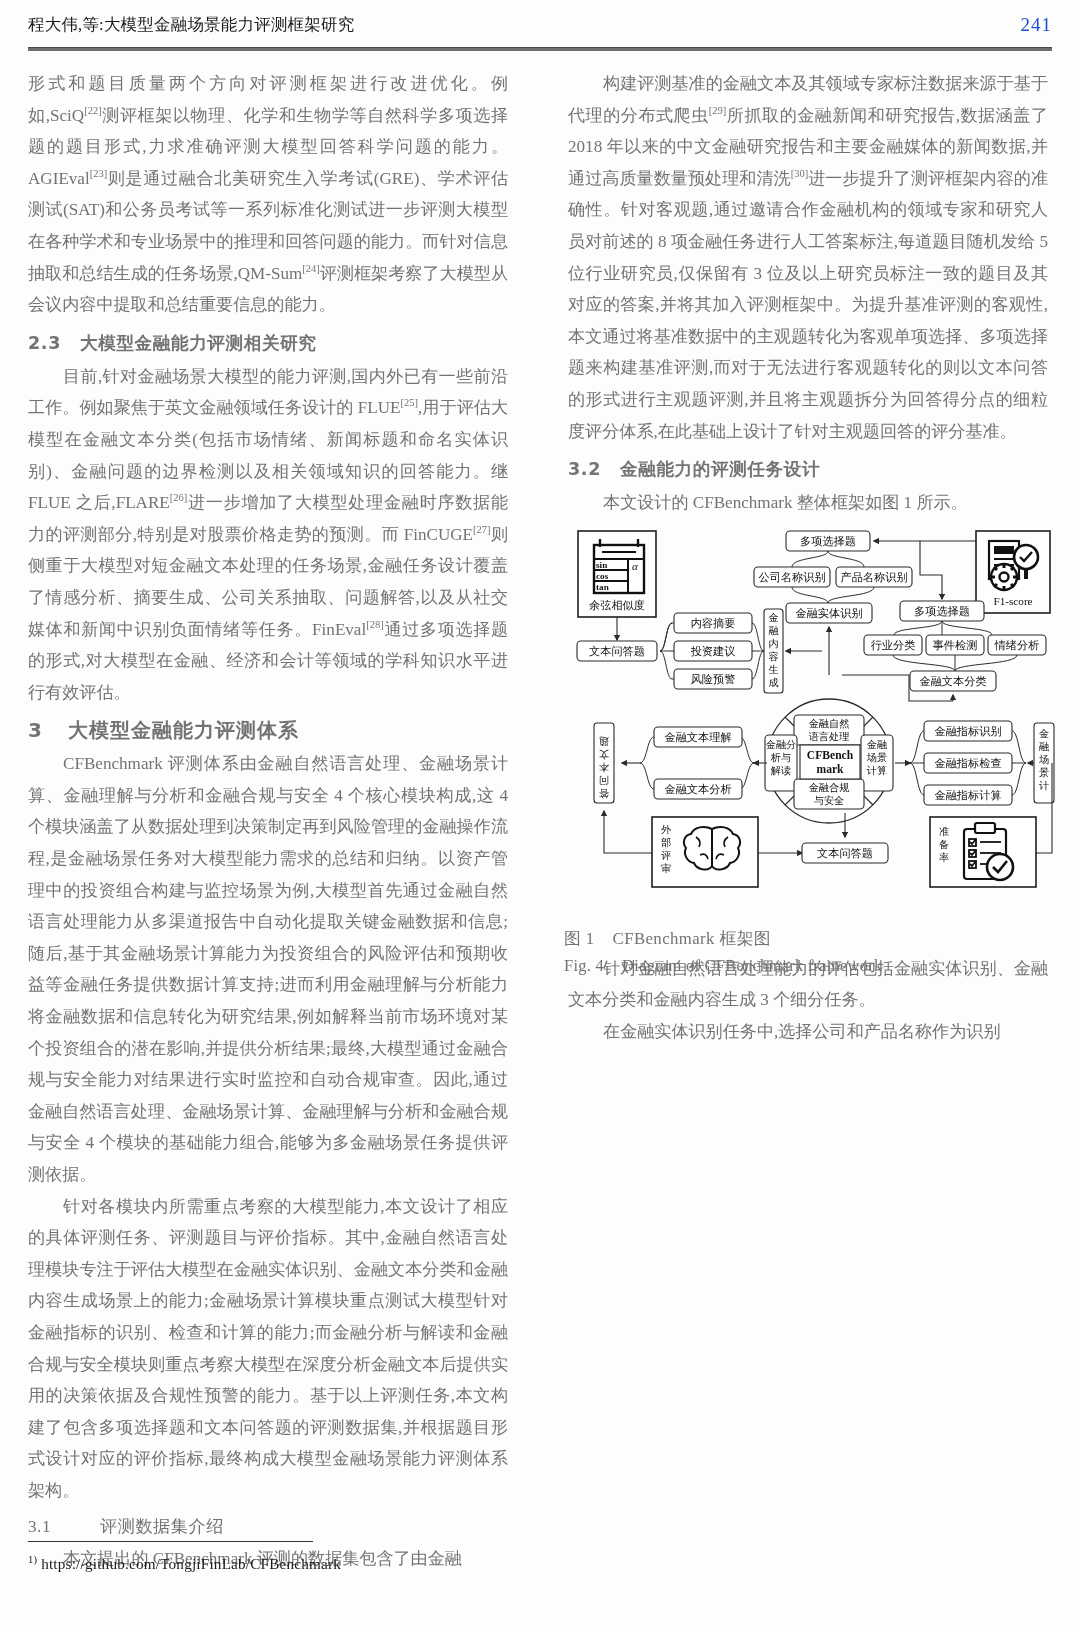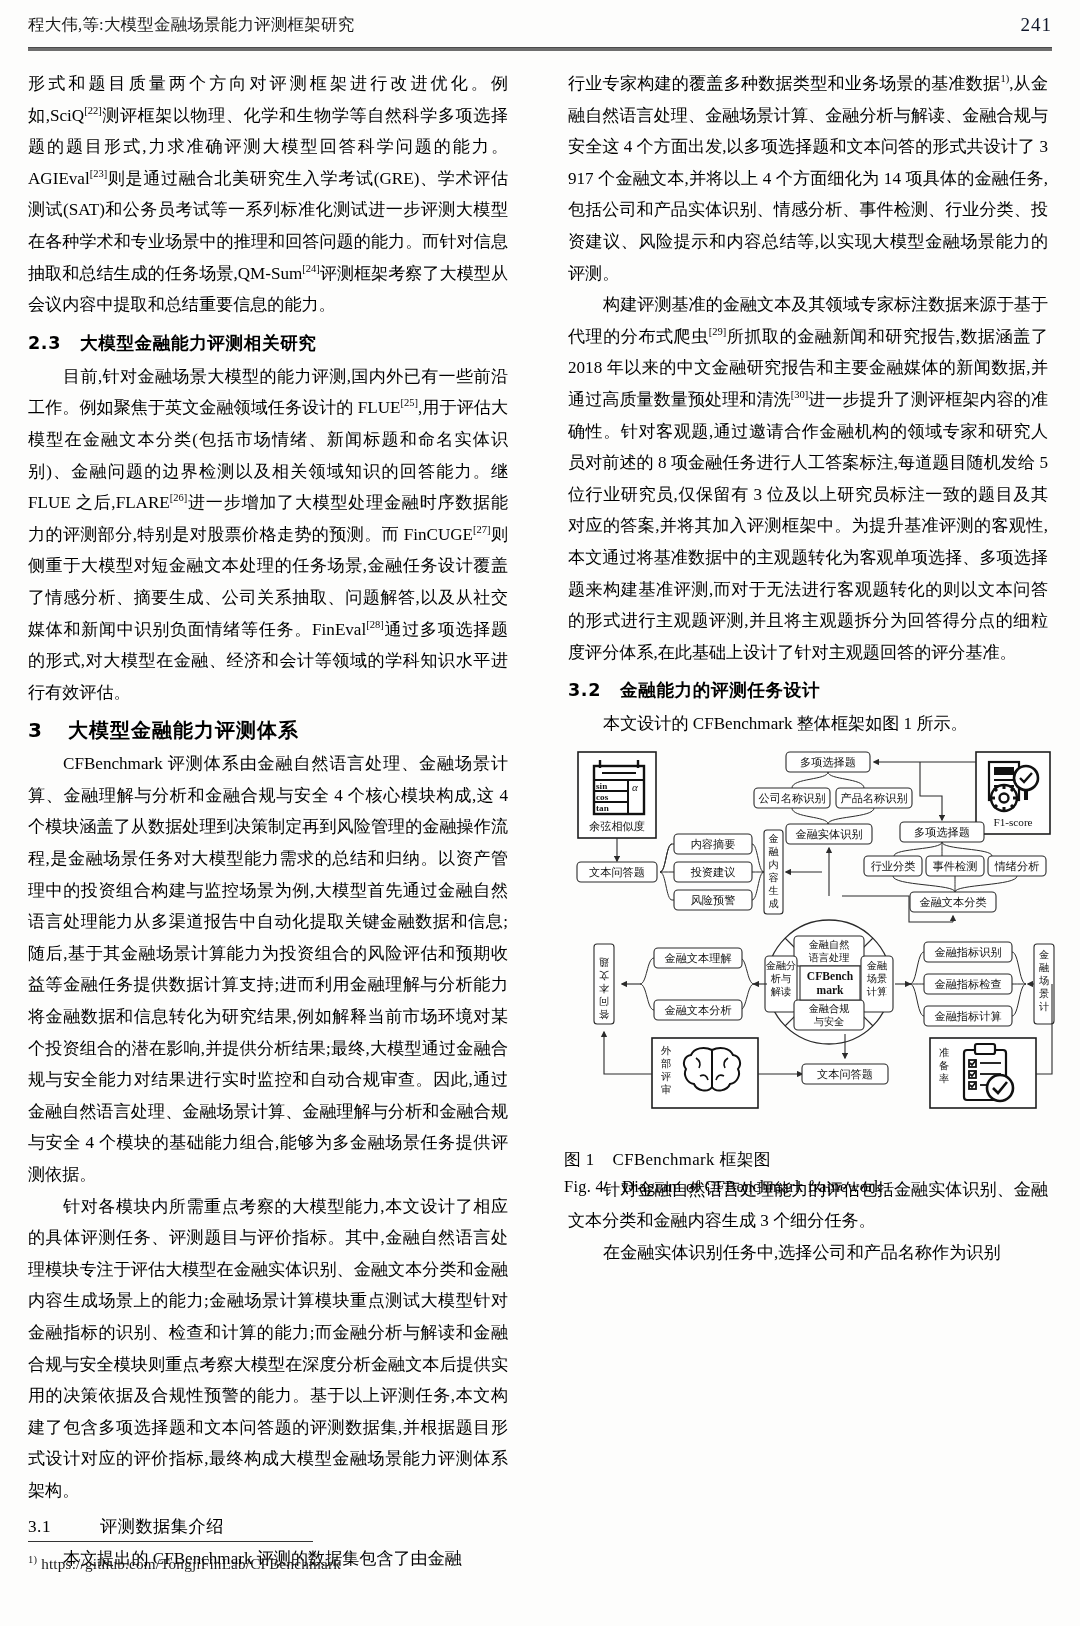--- a/index.html
+++ b/index.html
@@ -12,32 +12,32 @@
     overflow:hidden;
   }
   .page{position:relative;width:1080px;height:1314px;}
 
   
   .runhead{
     position:absolute;left:28px;top:14px;width:1024px;
     display:flex;align-items:flex-end;justify-content:space-between;
   }
   .runhead-title{font-size:16.5px;letter-spacing:.2px;font-family:"Liberation Serif","DejaVu Serif",serif;color:#1b1b1b;}
-  .runhead-page{font-size:19px;color:#0f172a;letter-spacing:1px;}
+  .runhead-page{font-size:19px;color:#1d4ed8;letter-spacing:1px;}
   .runhead-rule{
     position:absolute;left:28px;top:47px;width:1024px;height:3px;
     background:#6e6e6e;border-top:1px solid #4a4a4a;
   }
 
   
   .col{
     position:absolute;top:68px;width:480px;
     font-size:17.1px;line-height:31.6px;
     text-align:justify;text-justify:inter-ideograph;
-    color:#000000;
+    color:#737373;
   }
   .col-left{left:28px;}
   .col-right{left:568px;}
 
   p{margin:0;text-indent:0;}
   p.ind{text-indent:2.05em;}
   .sup{font-size:10.5px;vertical-align:super;line-height:0;}
 
   h2.sec{
     margin:6px 0 2px 0;
@@ -113,21 +113,20 @@
   </div>
 
   <div class="fn-rule"></div>
   <div class="footnote">
     <span class="sup">1)</span>
     <span>https://github.com/TongjiFinLab/CFBenchmark</span>
   </div>
 
   <div class="col col-right">
 
-    <p><span>行业专家构建的覆盖多种数据类型和业务场景的基准数据</span><span class="sup">1)</span><span>,从金融自然语言处理、金融场景计算、金融分析与解读、金融合规与安全这 4 个方面出发,以多项选择题和文本问答的形式共设计了 3 917 个金融文本,并将以上 4 个方面细化为 14 项具体的金融任务,包括公司和产品实体识别、情感分析、事件检测、行业分类、投资建议、风险提示和内容总结等,以实现大模型金融场景能力的评测。</span></p>
 
     <p class="ind"><span>构建评测基准的金融文本及其领域专家标注数据来源于基于代理的分布式爬虫</span><span class="sup">[29]</span><span>所抓取的金融新闻和研究报告,数据涵盖了 2018 年以来的中文金融研究报告和主要金融媒体的新闻数据,并通过高质量数量预处理和清洗</span><span class="sup">[30]</span><span>进一步提升了测评框架内容的准确性。针对客观题,通过邀请合作金融机构的领域专家和研究人员对前述的 8 项金融任务进行人工答案标注,每道题目随机发给 5 位行业研究员,仅保留有 3 位及以上研究员标注一致的题目及其对应的答案,并将其加入评测框架中。为提升基准评测的客观性,本文通过将基准数据中的主观题转化为客观单项选择、多项选择题来构建基准评测,而对于无法进行客观题转化的则以文本问答的形式进行主观题评测,并且将主观题拆分为回答得分点的细粒度评分体系,在此基础上设计了针对主观题回答的评分基准。</span></p>
 
     <h2 class="sec"><span class="num">3.2</span><span>金融能力的评测任务设计</span></h2>
 
     <p class="ind">本文设计的 CFBenchmark 整体框架如图 1 所示。</p>
 
     <div class="figwrap">
       <svg class="diagram" width="492" height="400" viewBox="0 0 492 400">
 

